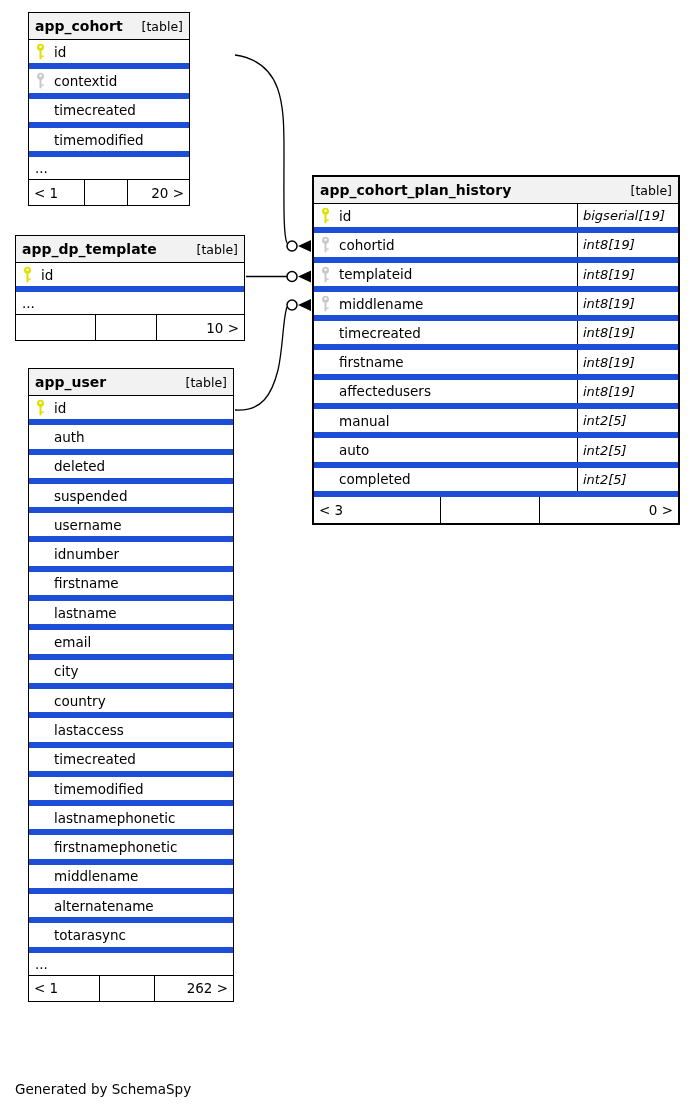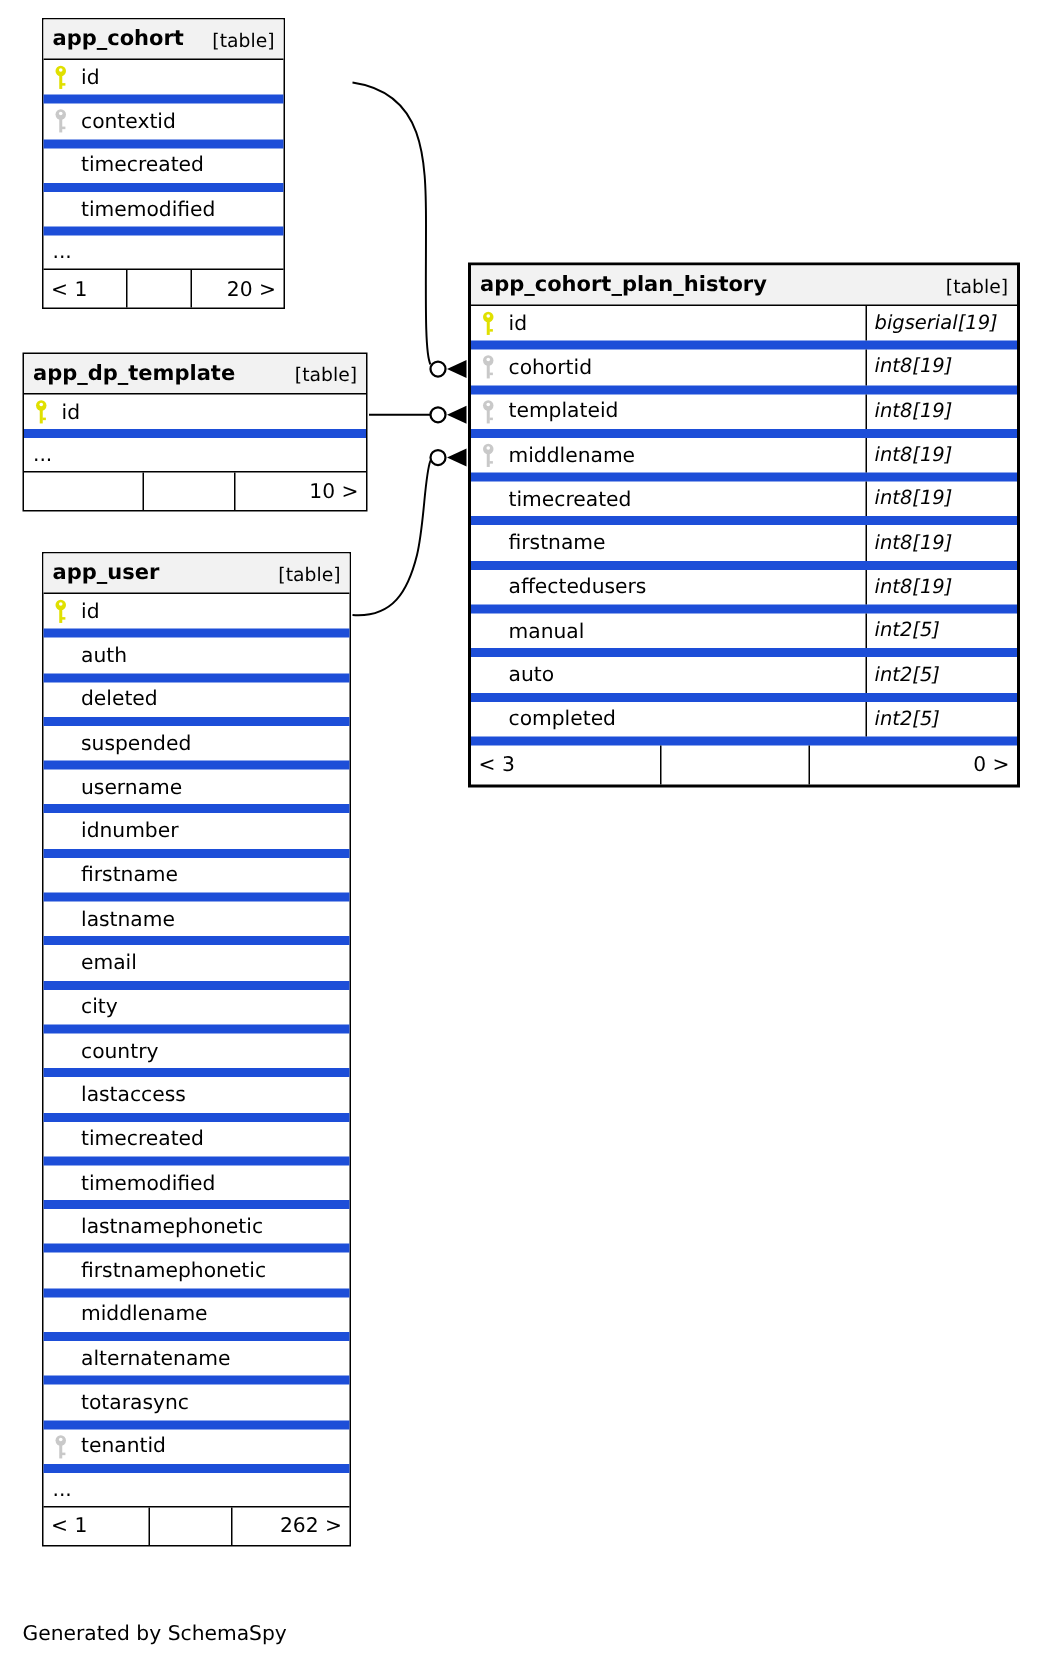--- a/index.html
+++ b/index.html
@@ -208,31 +208,20 @@
       <span class="col-name">middlename</span>
     </div>
     <div class="e-row">
       <span class="key-slot"></span>
       <span class="col-name">alternatename</span>
     </div>
     <div class="e-row">
       <span class="key-slot"></span>
       <span class="col-name">totarasync</span>
     </div>
-    <div class="e-row">
-      <span class="key-slot">
-        <svg width="11" height="17" viewBox="0 0 11 17">
-          <circle cx="5.5" cy="4.3" r="3.5" fill="#c9c9c9"></circle>
-          <circle cx="5.5" cy="3.7" r="1.2" fill="#fff"></circle>
-          <rect x="4.5" y="7" width="2" height="9.3" fill="#c9c9c9"></rect>
-          <rect x="6.3" y="12.4" width="2.3" height="1.7" fill="#c9c9c9"></rect>
-        </svg>
-      </span>
-      <span class="col-name">tenantid</span>
-    </div>
     <div class="e-ellipsis">...</div>
     <div class="e-footer">
       <span class="f-cell f-left">&lt; 1</span>
       <span class="f-cell f-mid"></span>
       <span class="f-cell f-right">262 &gt;</span>
     </div>
   </div>
 
 <div class="entity focal" style="left:312px;top:175px;width:368px;">
     <div class="e-header">

